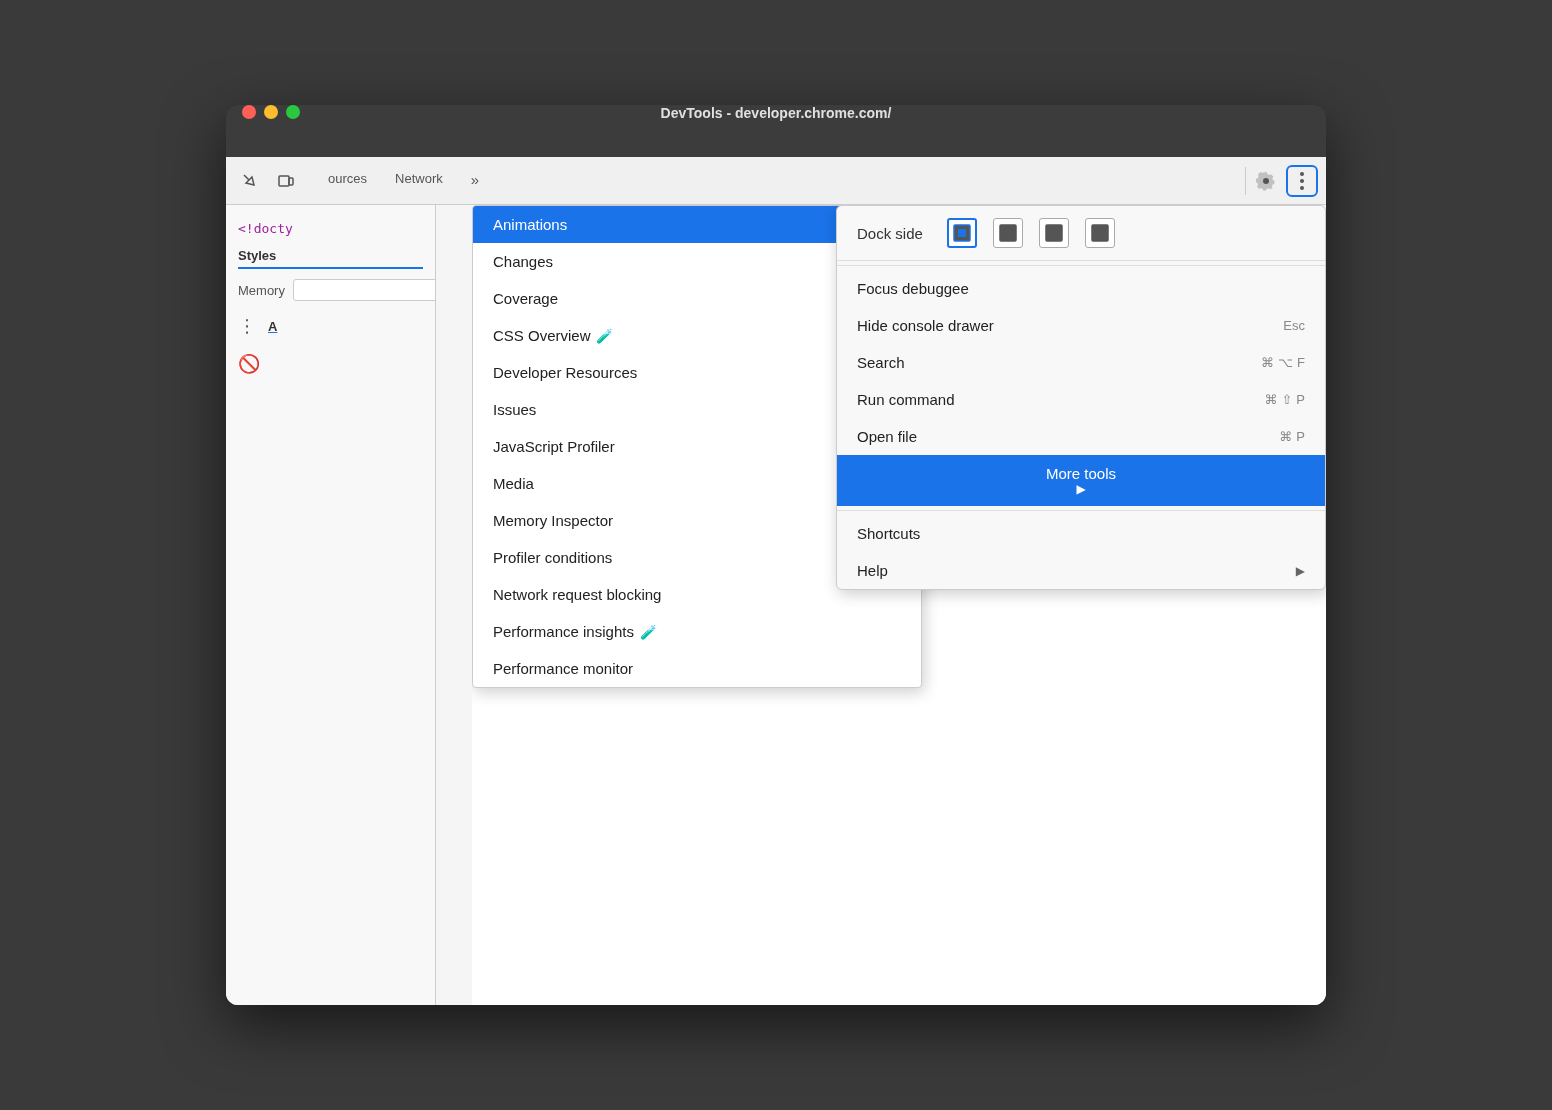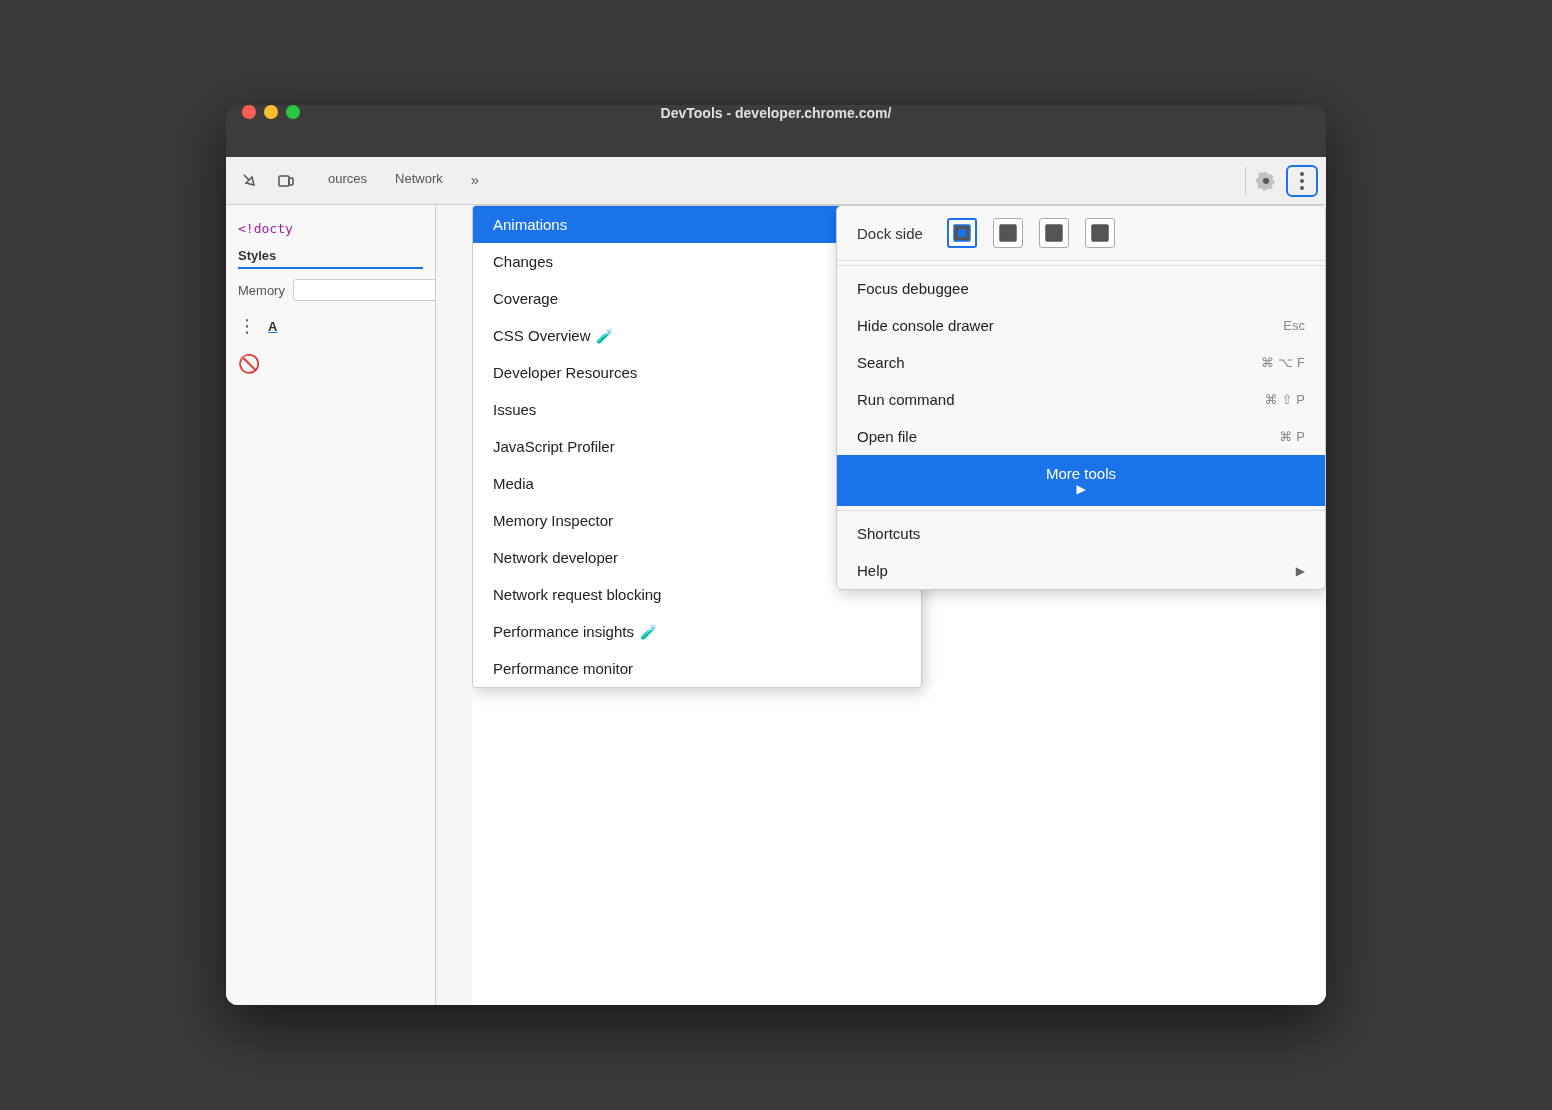--- a/index.html
+++ b/index.html
@@ -466,21 +466,21 @@
             <div class="menu-item">
               <span>JavaScript Profiler</span>
             </div>
             <div class="menu-item">
               <span>Media</span>
             </div>
             <div class="menu-item">
               <span>Memory Inspector</span>
             </div>
             <div class="menu-item">
-              <span>Network developer</span>
+              <span>Profiler conditions</span>
             </div>
             <div class="menu-item">
               <span>Network request blocking</span>
             </div>
             <div class="menu-item">
               <span>Performance insights</span>
               <span class="beaker-icon">🧪</span>
             </div>
             <div class="menu-item">
               <span>Performance monitor</span>

